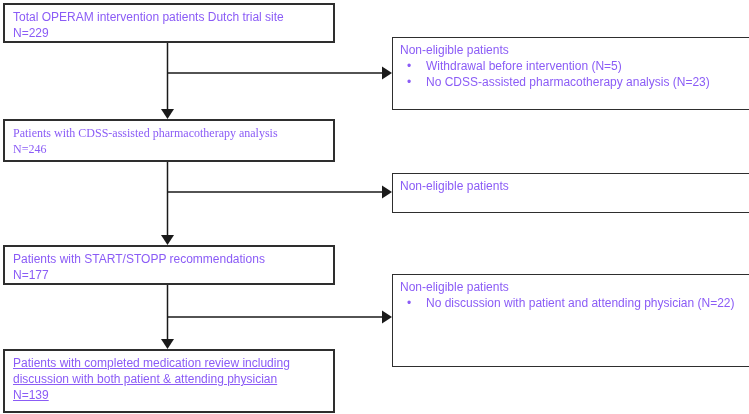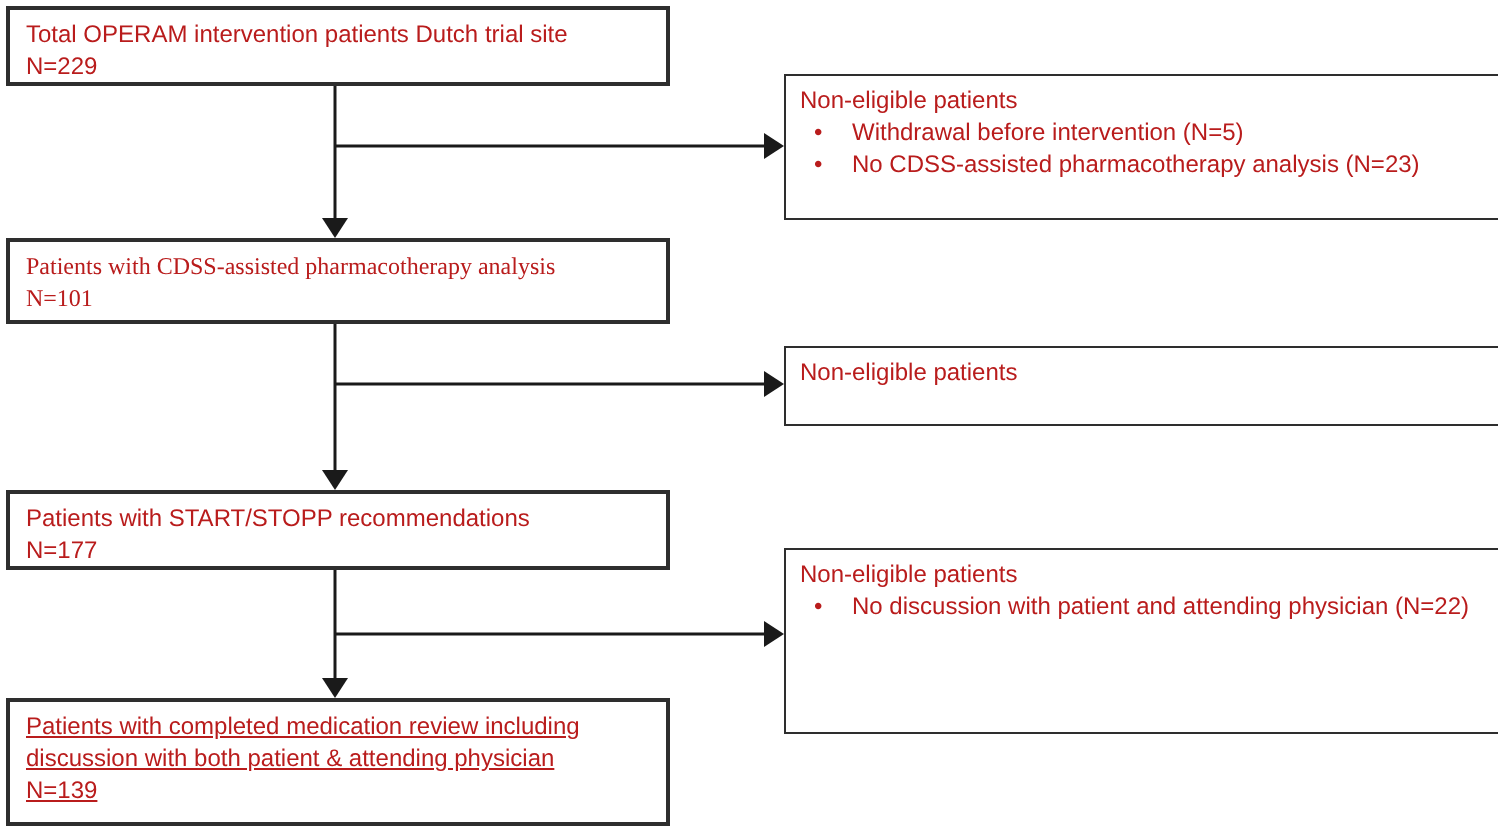--- a/index.html
+++ b/index.html
@@ -3,21 +3,21 @@
 <meta charset="utf-8">
 <style>
   html,body{margin:0;padding:0;background:#ffffff;}
   .stage{
     position:relative;
     width:749px;height:414px;
     background:#ffffff;
     font-family:"Liberation Sans",sans-serif;
     font-size:12px;
     line-height:16px;
-    color:#b91c1c;
+    color:#8b5cf6;
     overflow:hidden;
   }
   .connectors{
     position:absolute;left:0;top:0;width:749px;height:414px;
     pointer-events:none;
   }
   .box{
     position:absolute;
     background:#ffffff;
     border:2px solid #2e2e2e;
@@ -66,21 +66,21 @@
     </g>
   </svg>
 
   <div class="box main main-1">
     <div class="box-text">Total OPERAM intervention patients Dutch trial site</div>
     <div class="box-count">N=229</div>
   </div>
 
   <div class="box main main-2">
     <div class="box-text">Patients with CDSS-assisted pharmacotherapy analysis</div>
-    <div class="box-count">N=101</div>
+    <div class="box-count">N=246</div>
   </div>
 
   <div class="box main main-3">
     <div class="box-text">Patients with START/STOPP recommendations</div>
     <div class="box-count">N=177</div>
   </div>
 
   <div class="box main main-4">
     <div class="box-text">Patients with completed medication review including discussion with both patient &amp; attending physician</div>
     <div class="box-count">N=139</div>

